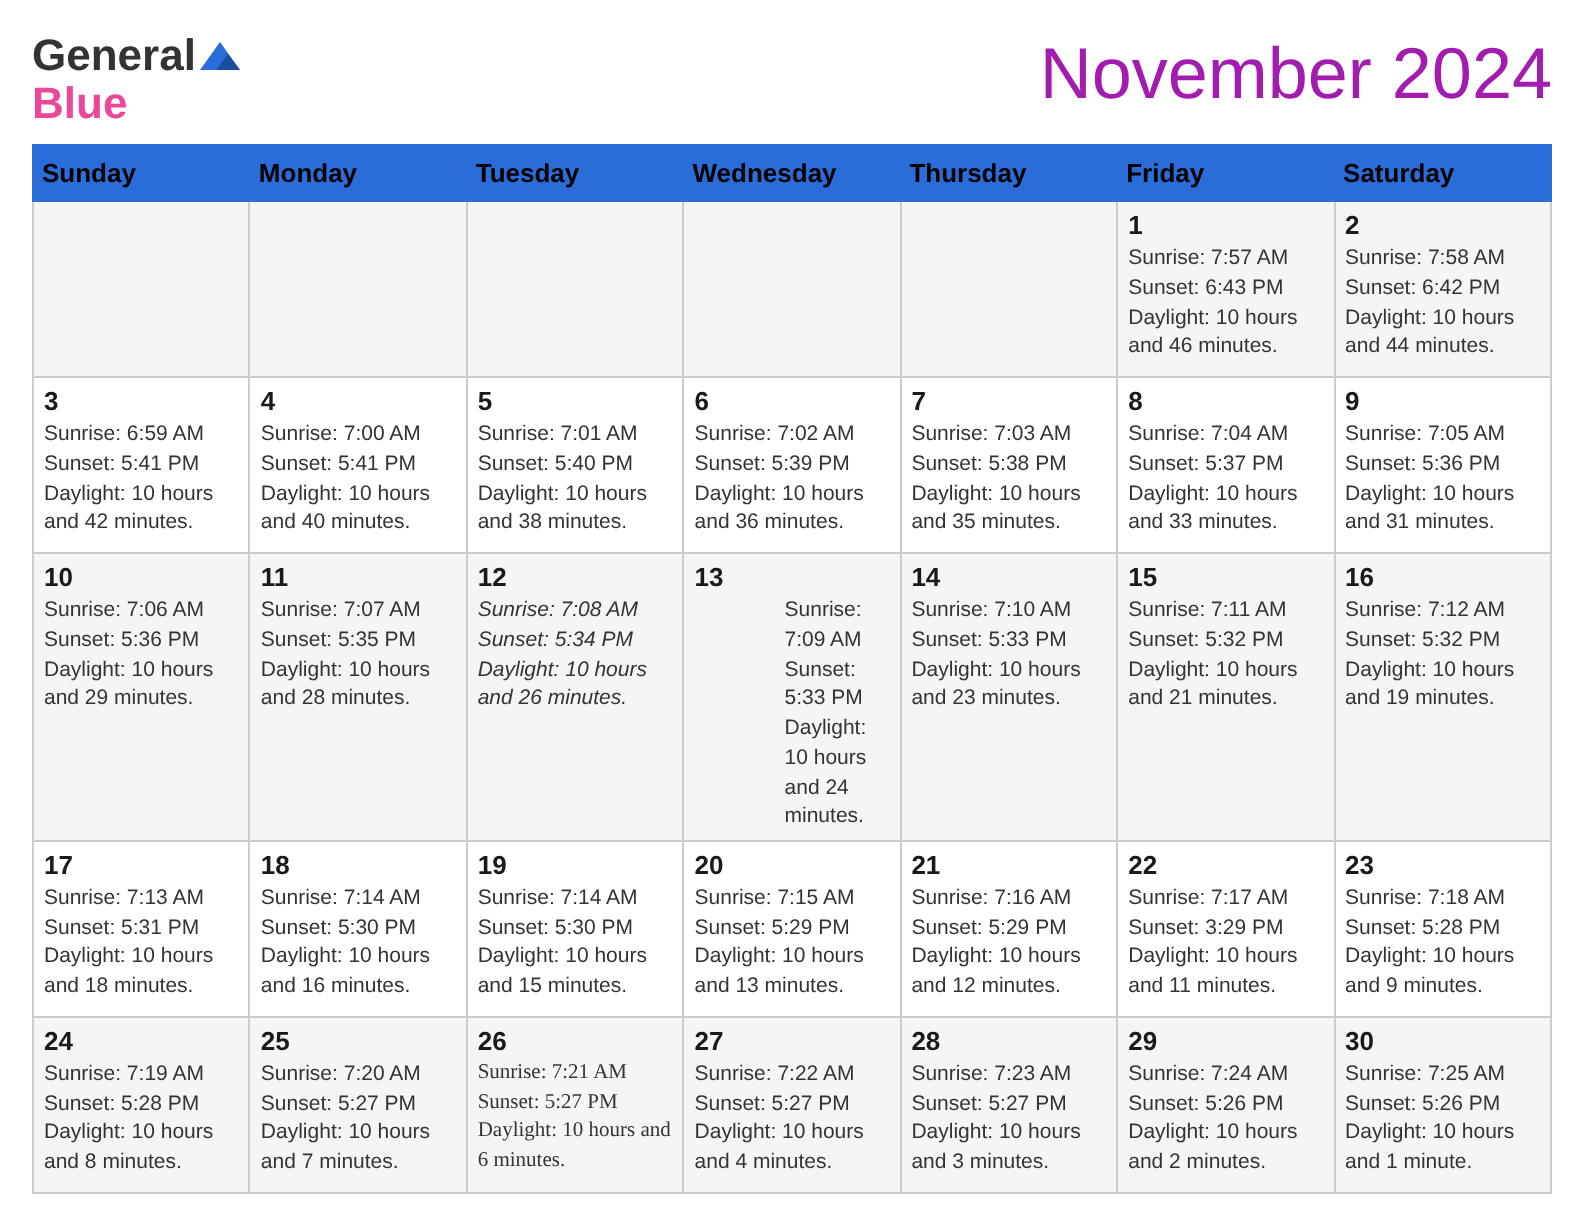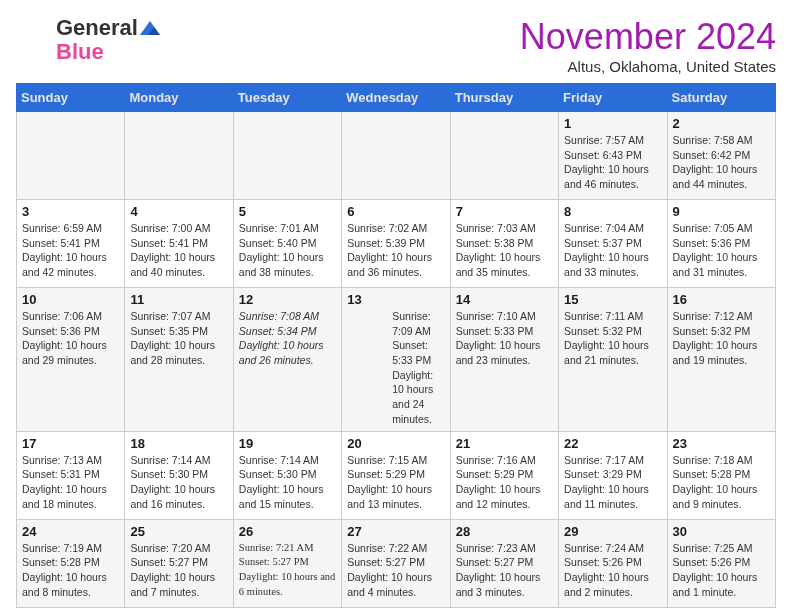--- a/index.html
+++ b/index.html
@@ -8,21 +8,20 @@
       background: #fff;
       width: 792px;
       min-height: 612px;
       padding: 16px;
     }
     .header-area {
       display: flex;
       justify-content: space-between;
       align-items: flex-start;
       margin-bottom: 8px;
-      margin-left: 40px;
     }
     .logo {
       display: flex;
       flex-direction: column;
       align-items: flex-start;
     }
     .logo-text {
       font-size: 22px;
       font-weight: bold;
       color: #1a1a1a;
@@ -51,21 +50,21 @@
       font-size: 15px;
       color: #333;
     }
     table {
       width: 100%;
       border-collapse: collapse;
       table-layout: fixed;
     }
     thead th {
       background: #2a6dd9;
-      color: #e5e5e5;
+      color: #000000;
       font-size: 13px;
       font-weight: bold;
       padding: 6px 4px;
       text-align: left;
       border: 1px solid #2a6dd9;
     }
     tbody td {
       border: 1px solid #ccc;
       vertical-align: top;
       padding: 4px 5px;
@@ -105,21 +104,20 @@
       <div class="logo-text">
         <span class="general">General</span><svg class="logo-icon" viewBox="0 0 20 14" xmlns="http://www.w3.org/2000/svg">
             <polygon points="0,14 10,0 20,14" fill="#2a6dd9"></polygon>
             <polygon points="8,14 14,6 20,14" fill="#1a4fa0"></polygon>
           </svg><br><span class="blue">Blue</span>
       </div>
     </div>
   </div>
   <div class="title-area">
     <div class="month-title">November 2024</div>
-    <div class="location">Altus, Oklahoma, United States</div>
   </div>
 </div>
 
 <table>
   <thead>
     <tr>
     <th>Sunday</th>
         <th>Monday</th>
         <th>Tuesday</th>
         <th>Wednesday</th>

